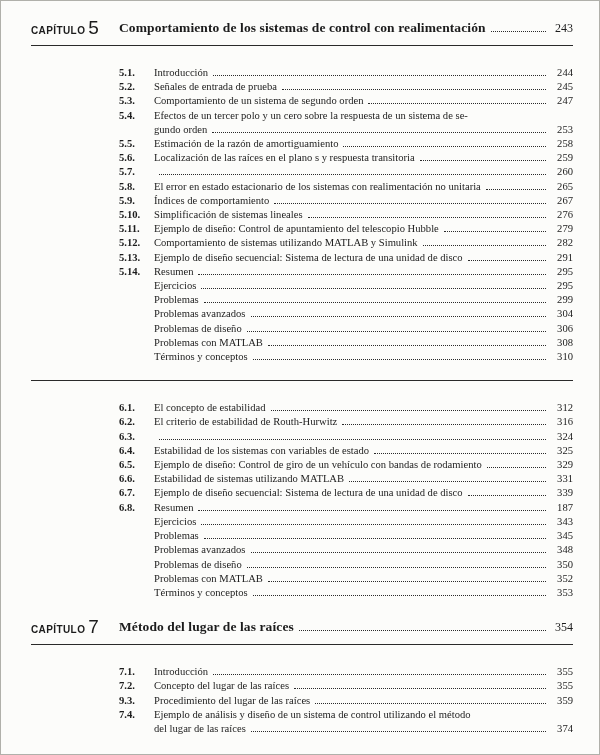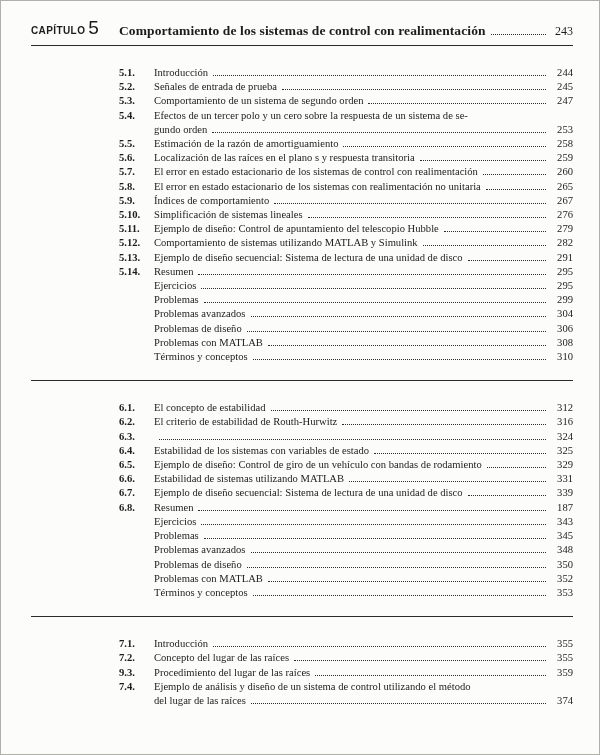--- a/index.html
+++ b/index.html
@@ -10,21 +10,21 @@
   }
   .page {
     width: 600px; height: 755px;
     background: #fcfcfa;
     border: 1px solid #b0b0aa;
     padding: 16px 26px 8px 30px;
     overflow: hidden;
     color: #1c1c1c;
   }
   .chapter { margin-bottom: 16px; }
-  .ch-head { display: flex; align-items: flex-end; }
+  .ch-head { display: flex; align-items: center; }
   .ch-label-col {
     width: 88px; flex: none;
     font-family: "Liberation Sans", sans-serif;
     white-space: nowrap;
   }
   .ch-label { font-size: 10px; font-weight: bold; letter-spacing: 0.4px; }
   .ch-number { font-size: 19px; font-weight: 400; margin-left: 3px; }
   .ch-title-wrap { flex: 1; display: flex; align-items: baseline; min-width: 0; }
   .ch-title {
     font-size: 13.5px; font-weight: bold; 
@@ -97,21 +97,20 @@
     <span class="e-page">258</span>
   </div>
           <div class="entry">
     <span class="e-num">5.6.</span>
     <span class="e-title">Localización de las raíces en el plano s y respuesta transitoria</span>
     <span class="leader"></span>
     <span class="e-page">259</span>
   </div>
           <div class="entry">
     <span class="e-num">5.7.</span>
-    <span class="e-title">El error en estado estacionario de los sistemas de control con realimentación</span>
     <span class="leader"></span>
     <span class="e-page">260</span>
   </div>
           <div class="entry">
     <span class="e-num">5.8.</span>
     <span class="e-title">El error en estado estacionario de los sistemas con realimentación no unitaria</span>
     <span class="leader"></span>
     <span class="e-page">265</span>
   </div>
           <div class="entry">
@@ -270,20 +269,30 @@
   </div>
           <div class="entry">
     <span class="e-num"></span>
     <span class="e-title">Términos y conceptos</span>
     <span class="leader"></span>
     <span class="e-page">353</span>
   </div>
         </div>
   </section>
       <section class="chapter">
+    <div class="ch-head">
+      <div class="ch-label-col">
+        <span class="ch-label">CAPÍTULO</span><span class="ch-number">7</span>
+      </div>
+      <div class="ch-title-wrap">
+        <span class="ch-title">Método del lugar de las raíces</span>
+        <span class="leader"></span>
+        <span class="e-page ch-page">354</span>
+      </div>
+    </div>
     <div class="rule"></div>
     <div class="entries">
           <div class="entry">
     <span class="e-num">7.1.</span>
     <span class="e-title">Introducción</span>
     <span class="leader"></span>
     <span class="e-page">355</span>
   </div>
           <div class="entry">
     <span class="e-num">7.2.</span>

